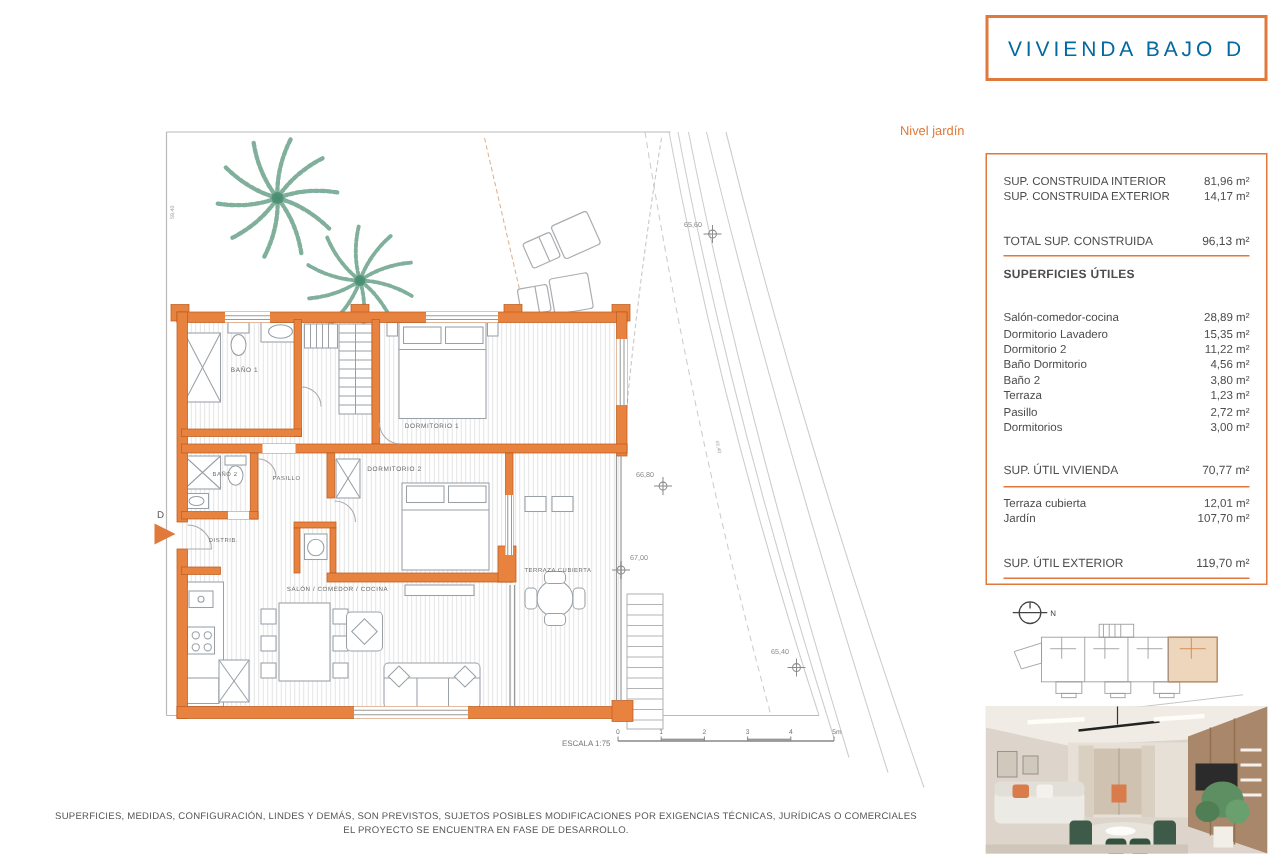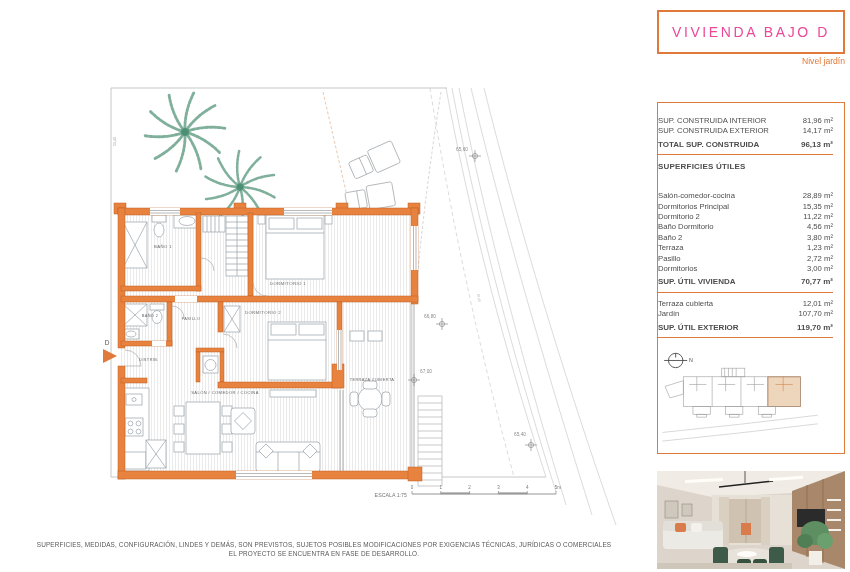--- a/index.html
+++ b/index.html
@@ -2,29 +2,29 @@
 <html><head>
 <meta charset="utf-8">
 <style>
   html,body{margin:0;padding:0;background:#fff;}
   body{width:850px;height:572px;position:relative;overflow:hidden;
        font-family:"Liberation Sans",sans-serif;color:#4d4d4d;}
   .abs{position:absolute;}
   
   #title-box{left:657px;top:10px;width:188px;height:44px;border:2px solid #e0793a;
              display:flex;align-items:center;justify-content:center;box-sizing:border-box;}
-  #title-box span{font-size:14px;letter-spacing:2.6px;color:#ec4899;white-space:nowrap;}
-  #subtitle{left:600px;top:56px;width:245px;text-align:right;color:#e0793a;
+  #title-box span{font-size:14px;letter-spacing:2.6px;color:#0369a1;white-space:nowrap;}
+  #subtitle{left:600px;top:82px;width:245px;color:#e0793a;
             font-size:8.6px;line-height:11.5px;}
-  #data-box{left:657px;top:102px;width:188px;height:352px;border:1.5px solid #e0793a;
-            box-sizing:border-box;padding:13px 11px 6px 0;font-size:7.7px;}
+  #data-box{left:657px;top:102px;width:188px;height:288px;border:1.5px solid #e0793a;
+            box-sizing:border-box;padding:13px 11px 6px 11px;font-size:7.7px;}
   .arow{display:flex;justify-content:space-between;line-height:10.4px;}
   .arow .lbl{white-space:nowrap;}
   .arow .val{text-align:center;white-space:nowrap;}
-  .trow{font-weight:bold;font-size:8px;margin-top:3px;}
+  .trow{font-weight:normal;font-size:8px;margin-top:19px;}
   .orule{border:none;border-top:1.3px solid #e0793a;margin:4px 0 4px 0;}
   .sec-h{font-weight:bold;font-size:8px;margin:7px 0 20px 0;letter-spacing:.2px;}
   .gap6{margin-top:6px;}
   #keyplan{margin-top:6px;width:164px;height:96px;}
   #photo{left:657px;top:470px;width:188px;height:100px;}
   
   #plan{left:0;top:0;}
   svg text{font-family:"Liberation Sans",sans-serif;}
   #footer{left:15px;top:541px;width:618px;text-align:center;font-size:6.4px;
           line-height:8.6px;color:#575757;letter-spacing:.15px;}
@@ -366,21 +366,21 @@
     <span class="lbl">TOTAL SUP. CONSTRUIDA</span>
     <span class="val">96,13 m²</span>
   </div>
   <hr class="orule">
   <div class="sec-h">SUPERFICIES ÚTILES</div>
   <div class="arow">
     <span class="lbl">Salón-comedor-cocina</span>
     <span class="val">28,89 m²</span>
   </div>
   <div class="arow">
-    <span class="lbl">Dormitorios Principal</span>
+    <span class="lbl">Dormitorio Lavadero</span>
     <span class="val">15,35 m²</span>
   </div>
   <div class="arow">
     <span class="lbl">Dormitorio 2</span>
     <span class="val">11,22 m²</span>
   </div>
   <div class="arow">
     <span class="lbl">Baño Dormitorio</span>
     <span class="val">4,56 m²</span>
   </div>

